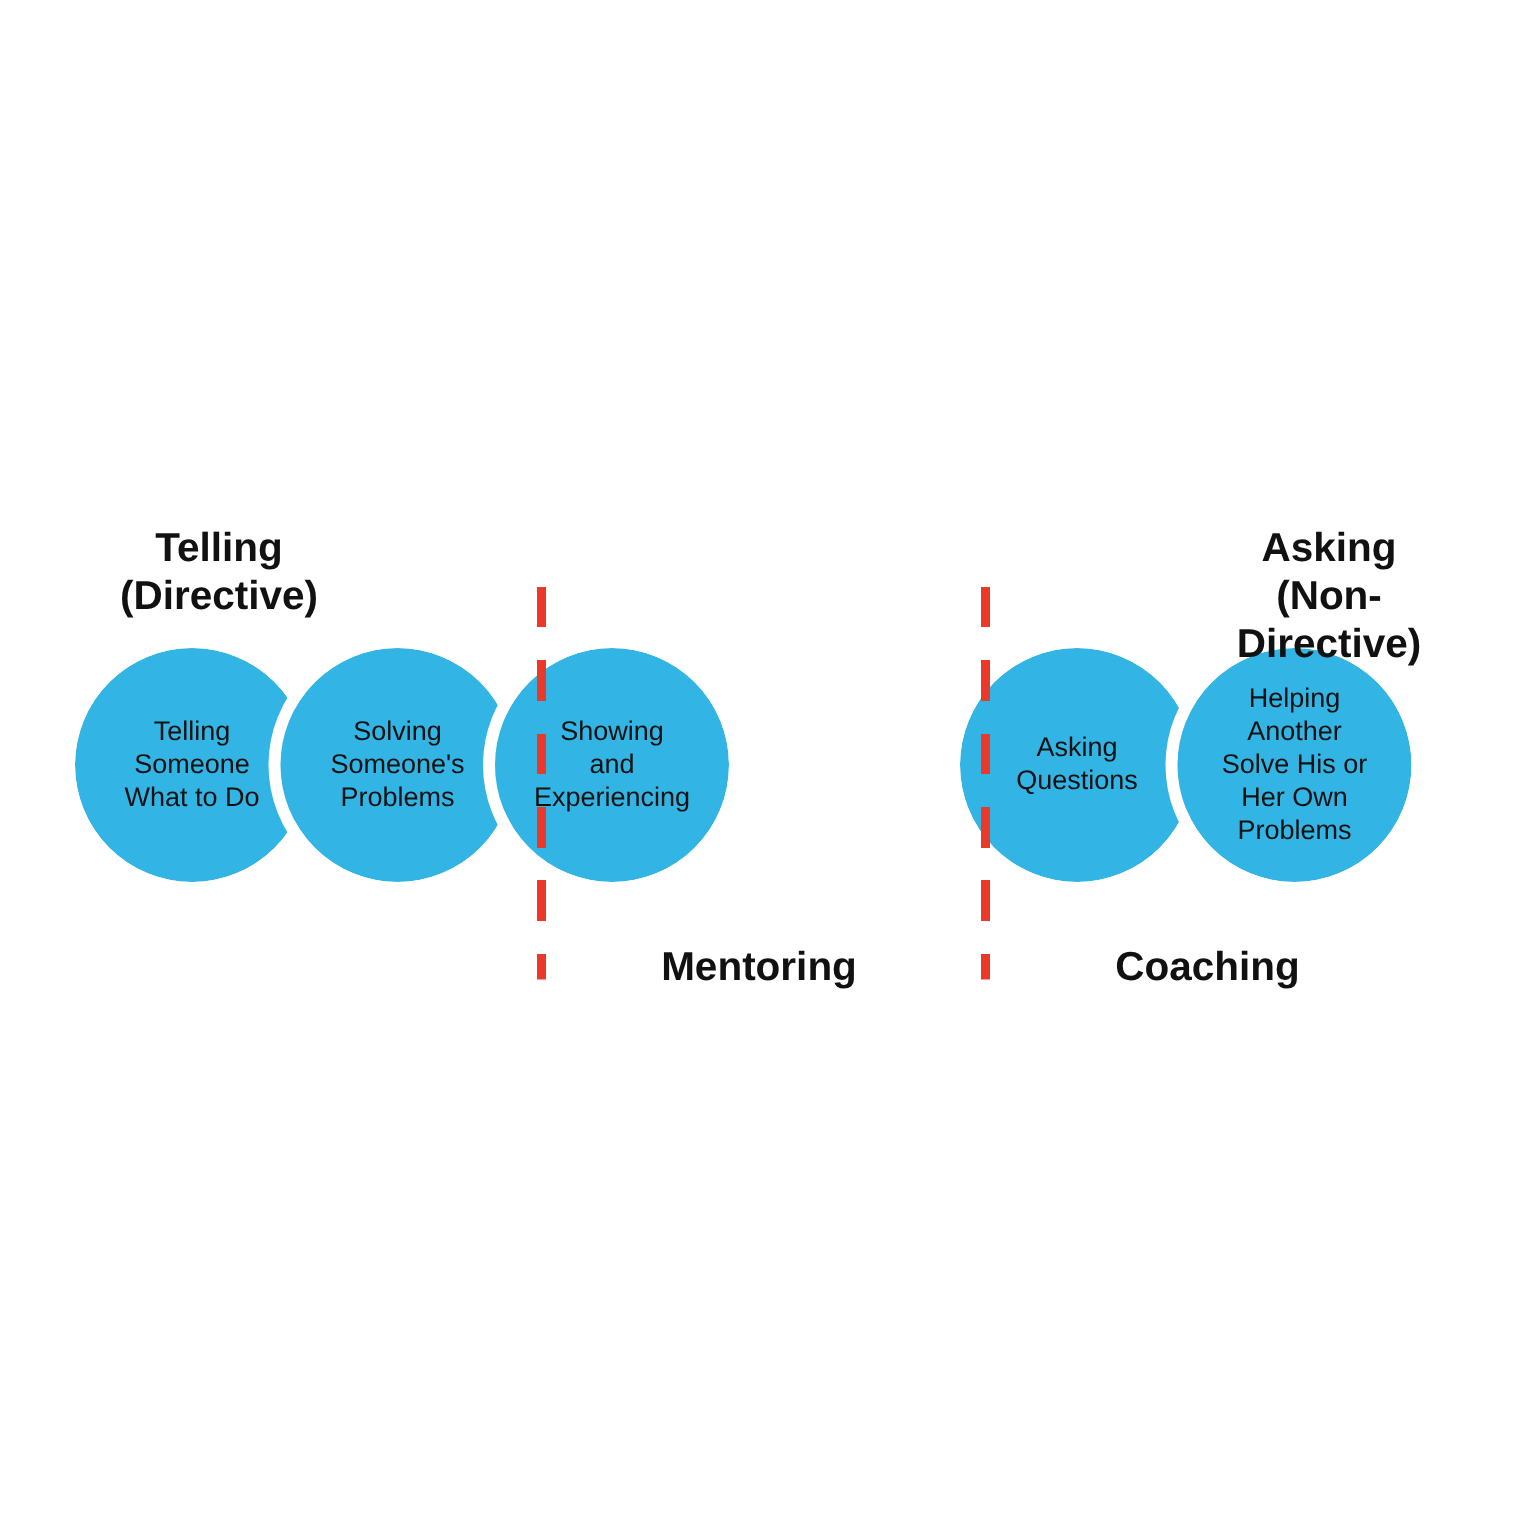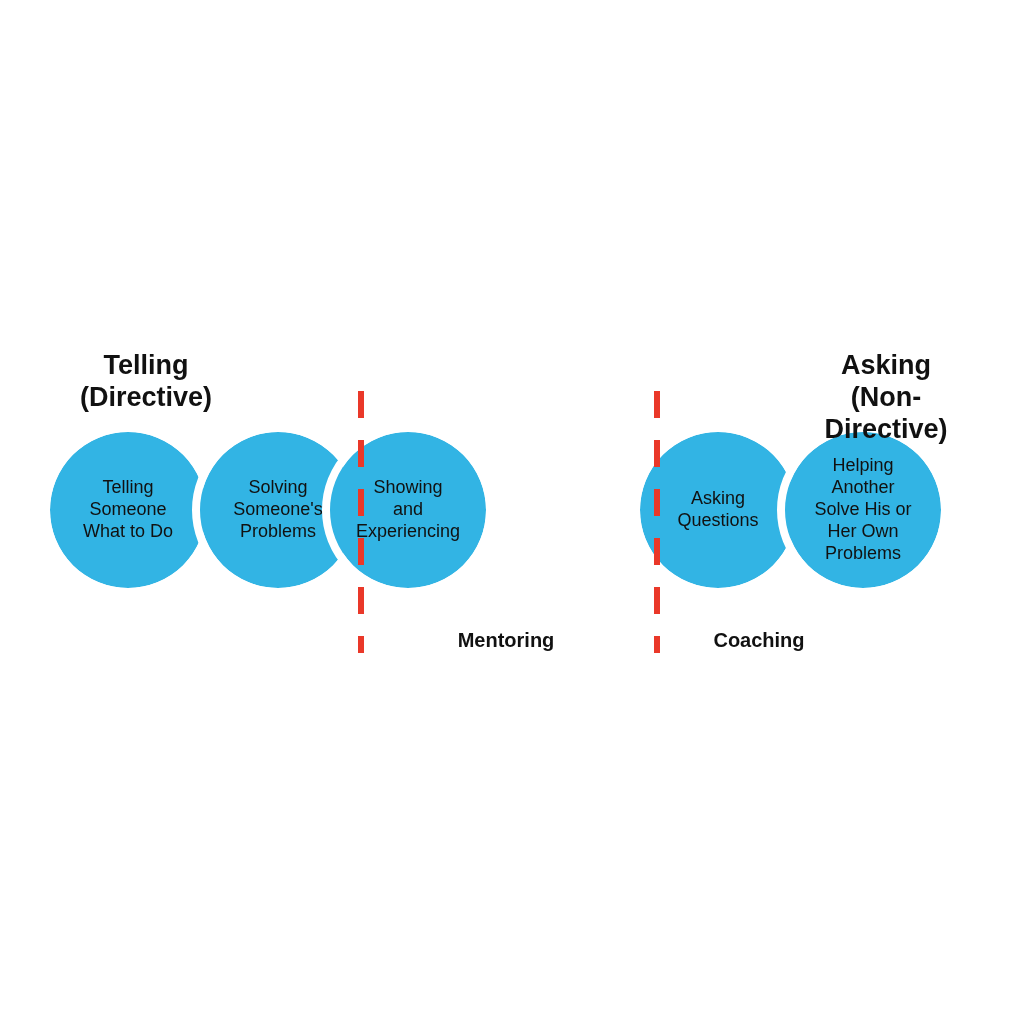--- a/index.html
+++ b/index.html
@@ -47,21 +47,21 @@
     justify-content: center;
   }
   .circle-label {
     font-size: 18px;
     line-height: 1.22;
     color: var(--text);
     text-align: center;
     white-space: pre-line;
   }
   .c1 { left: 42px;  z-index: 1; }
-  .c2 { left: 192px; z-index: 2; }
+  .c2 { left: 179px; z-index: 2; }
   .c3 { left: 322px; z-index: 3; }
   .c4 { left: 480px; z-index: 4; }
   .c5 { left: 632px; z-index: 5; }
   .c6 { left: 777px; z-index: 6; }
   .divider {
     position: absolute;
     top: 391px;
     width: 6px;
     height: 262px;
     background: repeating-linear-gradient(
@@ -72,28 +72,28 @@
       transparent 49px
     );
     z-index: 10;
   }
   .divider-1 { left: 358px; }
   .divider-2 { left: 654px; }
   .zone-label {
     position: absolute;
     top: 629px;
     transform: translateX(-50%);
-    font-size: 20px;
+    font-size: 27px;
     font-weight: bold;
     color: var(--text);
     white-space: nowrap;
     z-index: 20;
   }
   .zone-mentoring { left: 506px; }
-  .zone-coaching  { left: 759px; }
+  .zone-coaching  { left: 805px; }
 </style>
 </head>
 <body>
 
 <div class="canvas">
 
   <div class="heading heading-left">Telling
 (Directive)</div>
 
   <div class="heading heading-right">Asking

